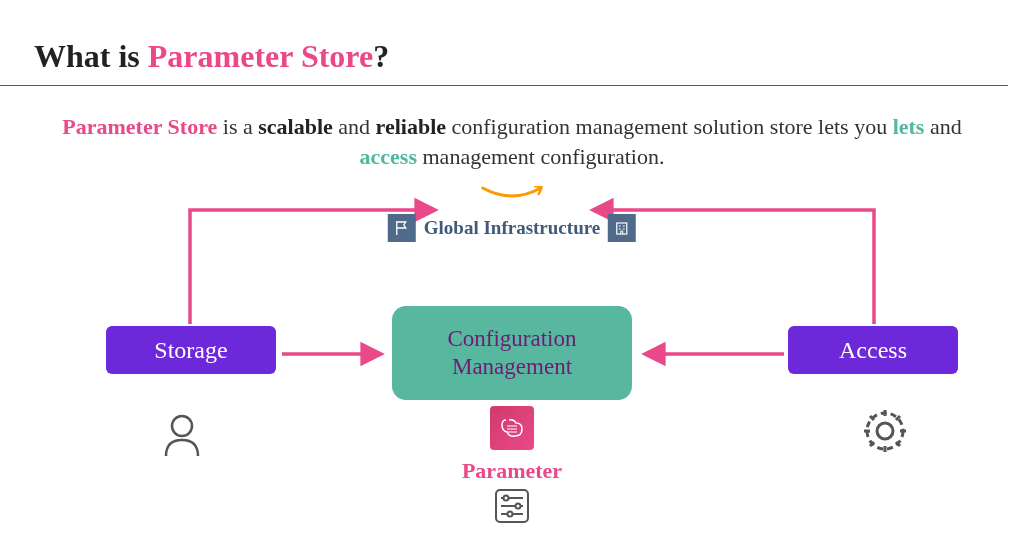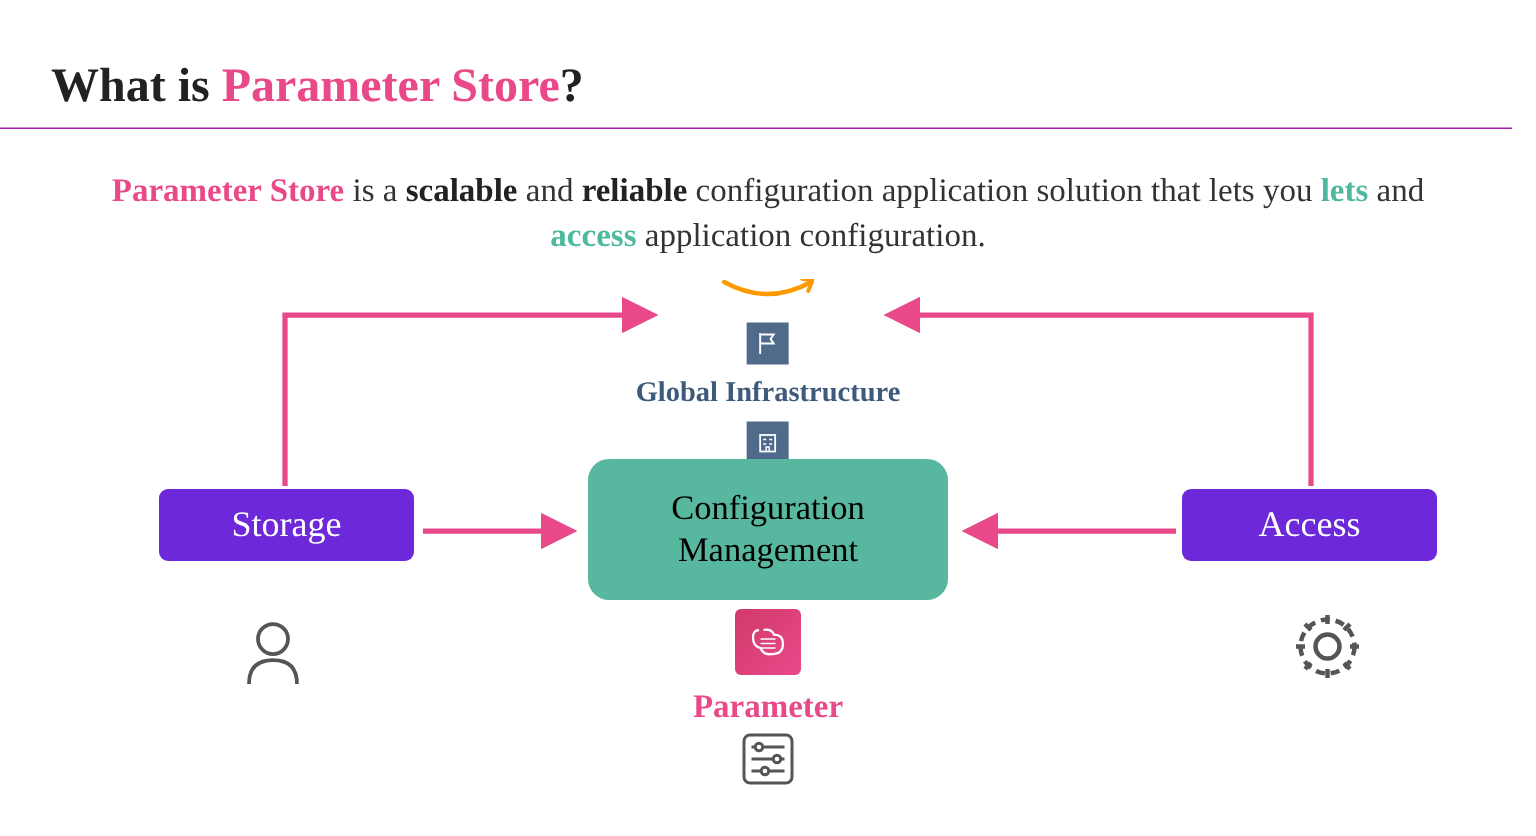--- a/index.html
+++ b/index.html
@@ -58,21 +58,20 @@
   }
   .global-infra {
     display: flex;
     align-items: center;
     justify-content: center;
     gap: 8px;
     color: #3f5a7a;
     font-size: 19px;
     font-weight: bold;
     margin-top: 4px;
-    flex-direction: column;
   }
   .square-icon {
     width: 28px; height: 28px;
     background: #4f6a8a;
     display: inline-flex;
     align-items: center;
     justify-content: center;
     color: #fff;
   }
   .storage-box, .access-box {
@@ -97,21 +96,21 @@
     top: 136px;
     transform: translateX(-50%);
     width: 240px;
     height: 94px;
     background: #58b79f;
     border-radius: 14px;
     display: flex;
     align-items: center;
     justify-content: center;
     text-align: center;
-    color: #000000;
+    color: #701a75;
     font-family: Georgia, serif;
     font-size: 23px;
     line-height: 1.2;
   }
   .person-icon {
     position: absolute;
     left: 158px;
     top: 240px;
     width: 48px;
     height: 48px;
@@ -160,21 +159,21 @@
     pointer-events: none;
   }
 </style>
 </head>
 <body>
 
 <h1 class="title">
   <span>What is </span><span class="highlight">Parameter Store</span><span>?</span>
 </h1>
 
-<p class="subtitle"><span class="pink">Parameter Store</span><span> is a </span><span class="bold">scalable</span><span> and </span><span class="bold">reliable</span><span> configuration application solution that lets you </span><span class="teal">lets</span><span> and </span><span class="teal">access</span><span> application configuration.</span></p>
+<p class="subtitle"><span class="pink">Parameter Store</span><span> is a </span><span class="bold">scalable</span><span> and </span><span class="bold">reliable</span><span> configuration management solution store lets you </span><span class="teal">lets</span><span> and </span><span class="teal">access</span><span> management configuration.</span></p>
 
 <div class="diagram">
 
   <svg class="arrows" viewBox="0 0 1024 380">
     <defs>
       <marker id="arrow" viewBox="0 0 10 10" refX="8" refY="5" markerWidth="7" markerHeight="7" orient="auto-start-reverse">
         <path d="M 0 0 L 10 5 L 0 10 z" fill="#e94989"></path>
       </marker>
     </defs>
     <path d="M 190 154 L 190 40 L 434 40" fill="none" stroke="#e94989" stroke-width="3.5" marker-end="url(#arrow)"></path>

